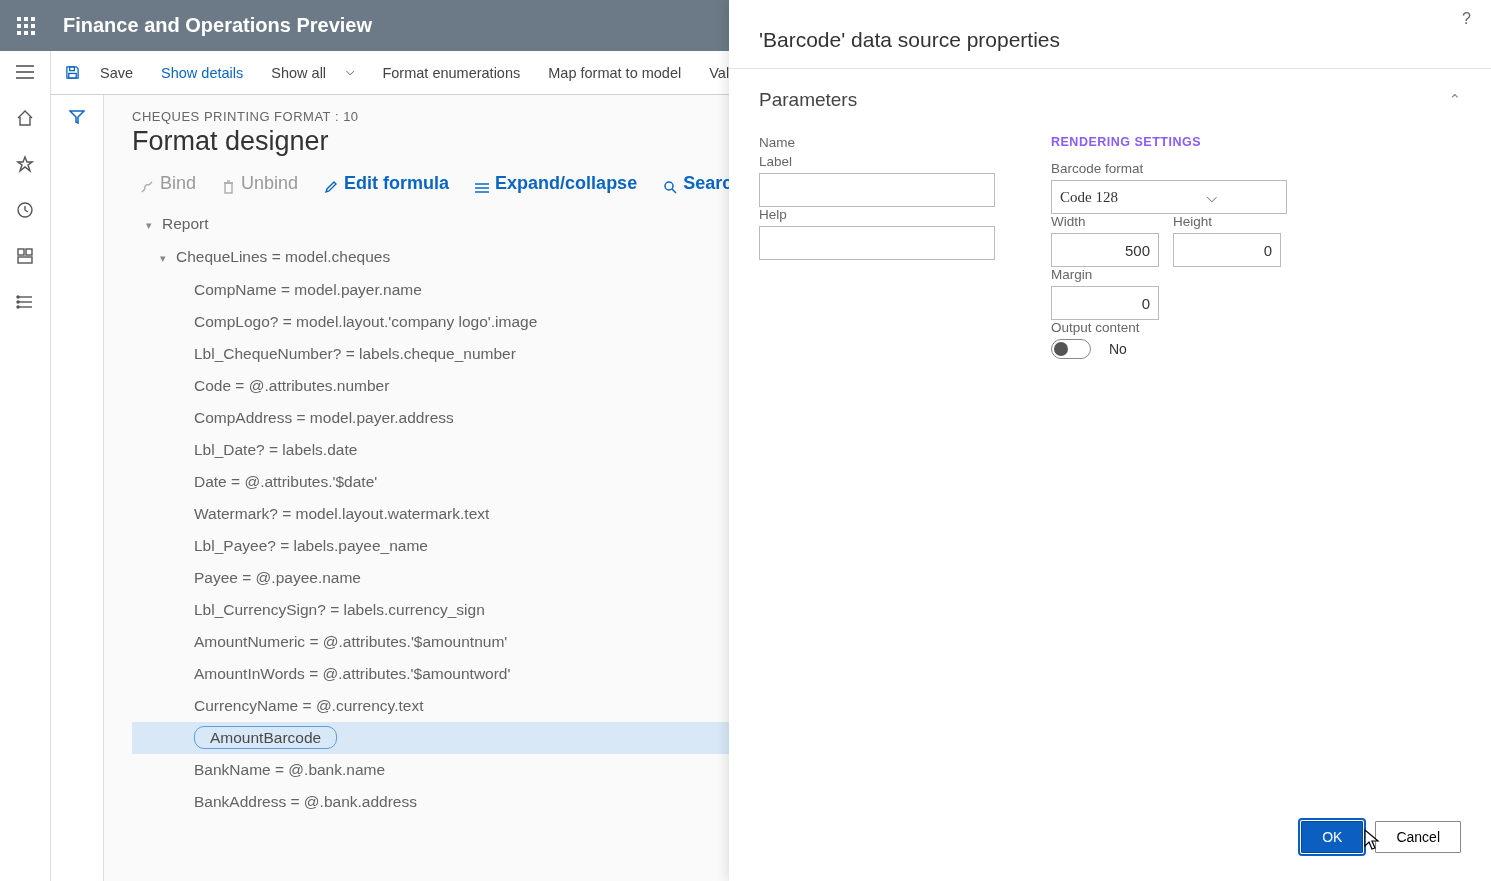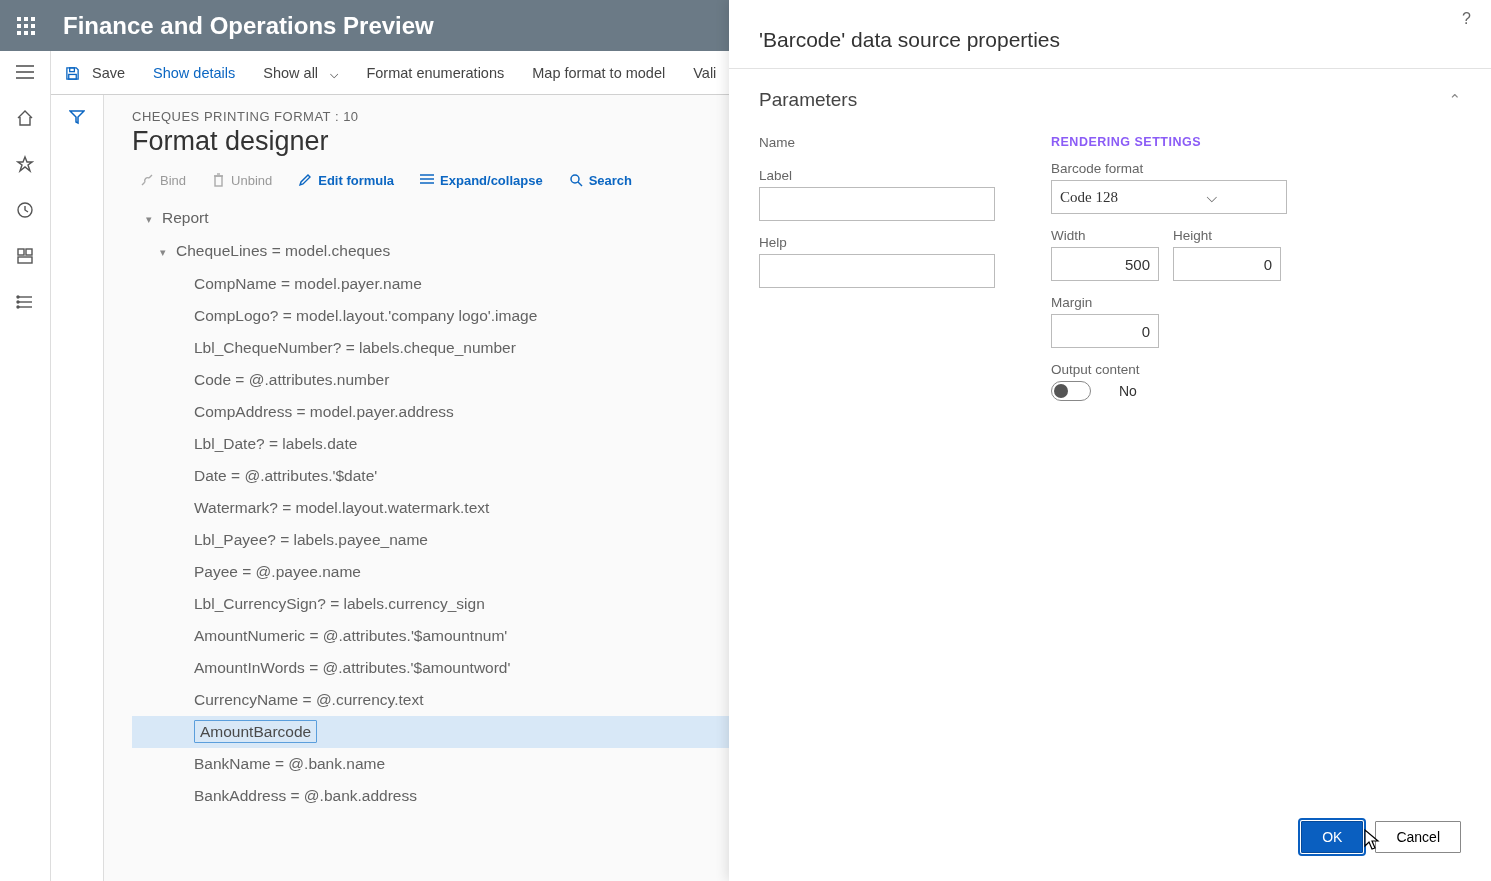--- a/index.html
+++ b/index.html
@@ -2,76 +2,76 @@
 <html><head>
 <meta charset="utf-8">
 <style>
   * { box-sizing: border-box; margin: 0; padding: 0; }
   html, body { width: 1491px; height: 881px; font-family: "Segoe UI", Arial, sans-serif; font-size: 14px; color: #333; overflow: hidden; background: #fff; }
   
   
   .top-header { height: 51px; background: #6b7a86; display: flex; align-items: center; color: #fff; }
   .waffle { width: 51px; height: 51px; display: flex; align-items: center; justify-content: center; }
   .waffle svg { width: 18px; height: 18px; fill: #fff; }
-  .app-title { font-size: 24px; font-weight: 600; margin-left: 12px; }
+  .app-title { font-size: 20px; font-weight: 600; margin-left: 12px; }
   .search-box { margin-left: auto; margin-right: 260px; width: 490px; height: 34px; background: #7f8c97; border-radius: 2px; display: flex; align-items: center; padding: 0 14px; color: #e8eef2; }
   .search-box .mag { margin-right: 12px; }
   .search-box input { flex: 1; background: transparent; border: none; outline: none; color: #e8eef2; font-size: 15px; }
   .search-box input::placeholder { color: #e8eef2; }
 
   
   .main { display: flex; height: 830px; }
   .left-rail { width: 51px; border-right: 1px solid #ddd; display: flex; flex-direction: column; align-items: center; padding-top: 10px; gap: 24px; color: #555; }
   .left-rail .rail-item { width: 22px; height: 22px; display:flex; align-items:center; justify-content:center; }
 
   .content-wrap { flex: 1; display: flex; flex-direction: column; }
   .action-bar { height: 44px; border-bottom: 1px solid #d0d0d0; display: flex; align-items: center; padding: 0 14px; gap: 28px; font-size: 14.5px; color: #444; }
-  .action-bar .item { display:flex; align-items:flex-end; gap:12px; white-space: nowrap;}
+  .action-bar .item { display:flex; align-items:flex-start; gap:20px; white-space: nowrap;}
   .action-bar .blue { color: #0b66c2; }
   .disk-icon { width:15px; height:15px; }
 
   .designer-area { flex:1; display:flex; }
   .filter-col { width: 53px; border-right: 1px solid #ddd; display:flex; justify-content:center; padding-top: 14px;}
   .filter-col .funnel { color:#0b66c2; }
 
   .tree-panel { flex:1; padding: 14px 0 0 28px; overflow:hidden; color:#555; background:#fafafa;}
   .breadcrumb-small { font-size: 13px; color:#666; letter-spacing: 0.5px; margin-bottom: 2px;}
   .page-title { font-size: 27px; font-weight: 400; color:#333; margin-bottom: 16px;}
   .tree-toolbar { display:flex; gap: 26px; align-items:center; margin-bottom: 14px; padding-left: 8px;}
-  .tree-toolbar .tb-item { display:flex; align-items:flex-start; gap:6px; font-size:13px; }
+  .tree-toolbar .tb-item { display:flex; align-items:flex-end; gap:6px; font-size:18px; }
   .tree-toolbar .disabled { color:#999; }
   .tree-toolbar .active { color:#0b66c2;font-weight:bold; }
 
   .tree { font-size: 15.5px; line-height: 32px; color:#636363; }
   .tree .node { white-space: nowrap; }
   .tree .caret { display:inline-block; width:10px; color:#888; font-size:11px; margin-right:6px;}
   .tree .lvl0 { padding-left: 14px; }
   .tree .lvl1 { padding-left: 28px; }
   .tree .lvl2 { padding-left: 62px; }
   .tree .selected-row { background:#d8e8f7; }
-  .tree .selected-txt { border: 1px solid #5a9edc; padding: 2px 5px; border-radius: 1px; color:#4a4a4a;}
+  .tree .selected-txt { border: 1px solid #5a9edc; padding: 2px 15px; border-radius: 10px; color:#4a4a4a;}
 
   
   .panel-overlay { position: absolute; top: 0; right: 0; width: 762px; height: 881px; background:#fff; box-shadow: -2px 0 12px rgba(0,0,0,0.12); display:flex; flex-direction:column;}
   .panel-q { position:absolute; top:10px; right:20px; color:#666; font-size:16px; }
   .panel-title { font-size: 21px; color:#333; padding: 28px 30px 16px 30px; border-bottom: 1px solid #e2e2e2;}
   .panel-section-header { display:flex; justify-content:space-between; align-items:center; padding: 20px 30px 8px 30px; font-size: 19px; color:#444;}
   .panel-section-header .chev { color:#888; font-size:15px;}
   .panel-body { display:flex; padding: 16px 30px; gap: 56px;}
   .col { display:flex; flex-direction:column; }
-  .field { margin-bottom: 14px; }
+  .field { margin-bottom: 0; }
   .field-label { font-size: 13.5px; color:#666; margin-bottom: 4px; display:block;}
   .field input[type=text] { width: 236px; height: 34px; border:1px solid #bbb; padding: 0 8px; font-size:15px; color:#333;}
   .field input.num { text-align:right; width: 108px;}
   .section-heading { font-size: 12.5px; font-weight:600; color:#8b5cf6; letter-spacing:0.5px; margin-bottom:12px;}
   .select-wrap { position:relative; width: 174px;}
   .select-wrap input { width: 174px; height:34px; border:1px solid #bbb; padding:0 8px; font-size:15px;font-family:Liberation Serif, serif;}
   .select-wrap .dd { position:absolute; right:8px; top:9px; pointer-events:none; color:#666;}
   .row-two { display:flex; gap: 14px;}
-  .toggle-row { display:flex; align-items:center; gap: 28px; margin-top:4px;}
+  .toggle-row { display:flex; align-items:center; gap: 18px; margin-top:4px;}
   .toggle { width: 40px; height: 20px; border-radius: 10px; border:1px solid #888; background:#fff; position:relative;}
   .toggle .knob { width:14px; height:14px; border-radius:50%; background:#555; position:absolute; left:2px; top:2px;}
   
   .panel-footer { margin-top:auto; display:flex; justify-content:flex-end; gap:12px; padding: 0 30px 28px 0;}
   .btn { height:32px; padding: 0 20px; border:1px solid #888; background:#fff; font-size:14px; border-radius:1px; display:flex; align-items:center;text-align:center;}
   .btn.primary { background:#0a5fc0; border-color:#064a9a; color:#fff; outline: 2px solid #0a5fc0; outline-offset: 1px;}
 
   
   .cursor { position:absolute; right: 108px; bottom: 24px; pointer-events: none;}
   .cursor svg { width:20px; height:26px; }

